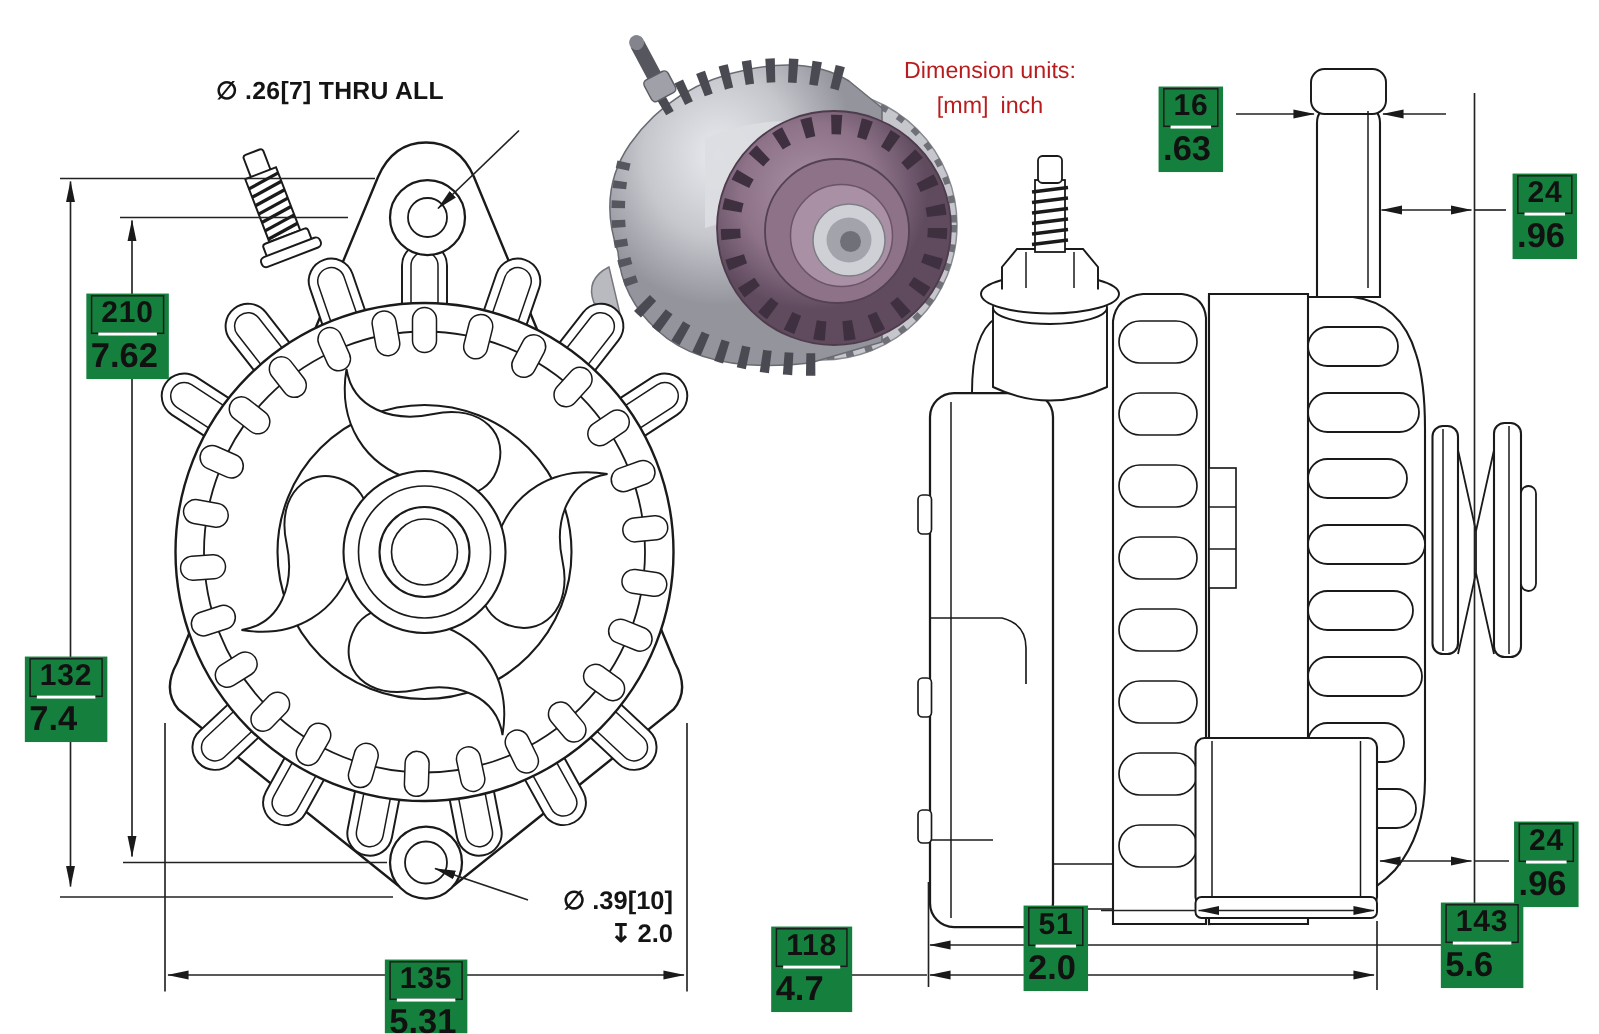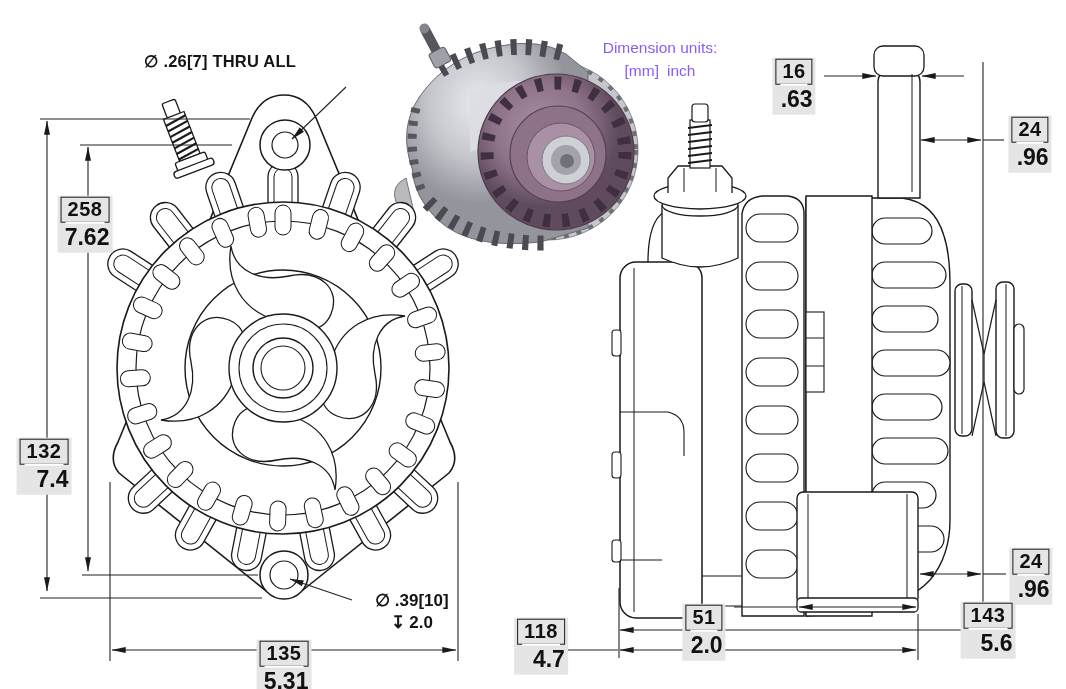--- a/index.html
+++ b/index.html
@@ -1,31 +1,31 @@
 <!DOCTYPE html>
 <html><head>
 <meta charset="utf-8">
 <style>
   html,body{margin:0;padding:0;background:#ffffff;}
   .stage{position:relative;width:1066px;height:689px;background:#ffffff;overflow:hidden;
          font-family:"Liberation Sans",sans-serif;}
   .stage svg{position:absolute;left:0;top:0;z-index:1;}
-  .dim{position:absolute;z-index:3;transform:translate(-50%,-50%);text-align:right;
-       background:#e5e5e5;padding:1px 3px;color:#111;}
+  .dim{position:absolute;z-index:3;transform:translate(-50%,-50%);text-align:left;
+       background:#15803d;padding:1px 3px;color:#111;}
   .dim .mm{position:relative;display:inline-block;font-weight:700;font-size:20px;line-height:1.05;
        letter-spacing:.5px;border:1.5px solid #1b1b1b;padding:1px 6px 2px;}
   .dim .mm::after{content:"";position:absolute;left:4px;right:4px;bottom:-1.5px;height:1.5px;background:#fff;}
   .dim .inch{display:block;font-weight:700;font-size:23px;line-height:1.2;margin-top:1px;}
   .callout{position:absolute;z-index:3;font-weight:700;font-size:16.5px;line-height:1.35;
        color:#141414;text-align:center;letter-spacing:.2px;}
   .units{position:absolute;z-index:3;font-weight:400;font-size:15.5px;line-height:1.5;
-       color:#8b5cf6;text-align:center;}
+       color:#b91c1c;text-align:center;}
   .units .row span{padding:0 4px;}
   .holecall{position:absolute;z-index:3;font-weight:700;font-size:17px;line-height:1.3;
-       color:#141414;text-align:center;transform:translate(-50%,0);background:#fff;padding:0 2px;}
+       color:#141414;text-align:right;transform:translate(-50%,0);background:#fff;padding:0 2px;}
   .holecall .sym{font-weight:700;padding-right:4px;}
 </style>
 </head>
 <body>
 
 <div class="stage">
 
 <svg width="1066" height="689" viewBox="0 0 1066 689">
   <defs>
     <marker id="arr" viewBox="0 0 12 6" refX="11.5" refY="3" markerWidth="13" markerHeight="7" orient="auto-start-reverse">
@@ -277,21 +277,21 @@
 </div>
 
 <div class="holecall" style="left:412px;top:590px;">
   <div>∅ .39[10]</div>
   <div>
     <span class="sym">↧</span><span>2.0</span>
   </div>
 </div>
 
 <div class="dim" style="left:85px;top:224px;">
-  <span class="mm">258</span>
+  <span class="mm">210</span>
   <span class="inch">7.62</span>
 </div>
 
 <div class="dim" style="left:44px;top:466px;">
   <span class="mm">132</span>
   <span class="inch">7.4</span>
 </div>
 
 <div class="dim" style="left:284px;top:652px;margin-top:16px;">
   <span class="mm">135</span>

